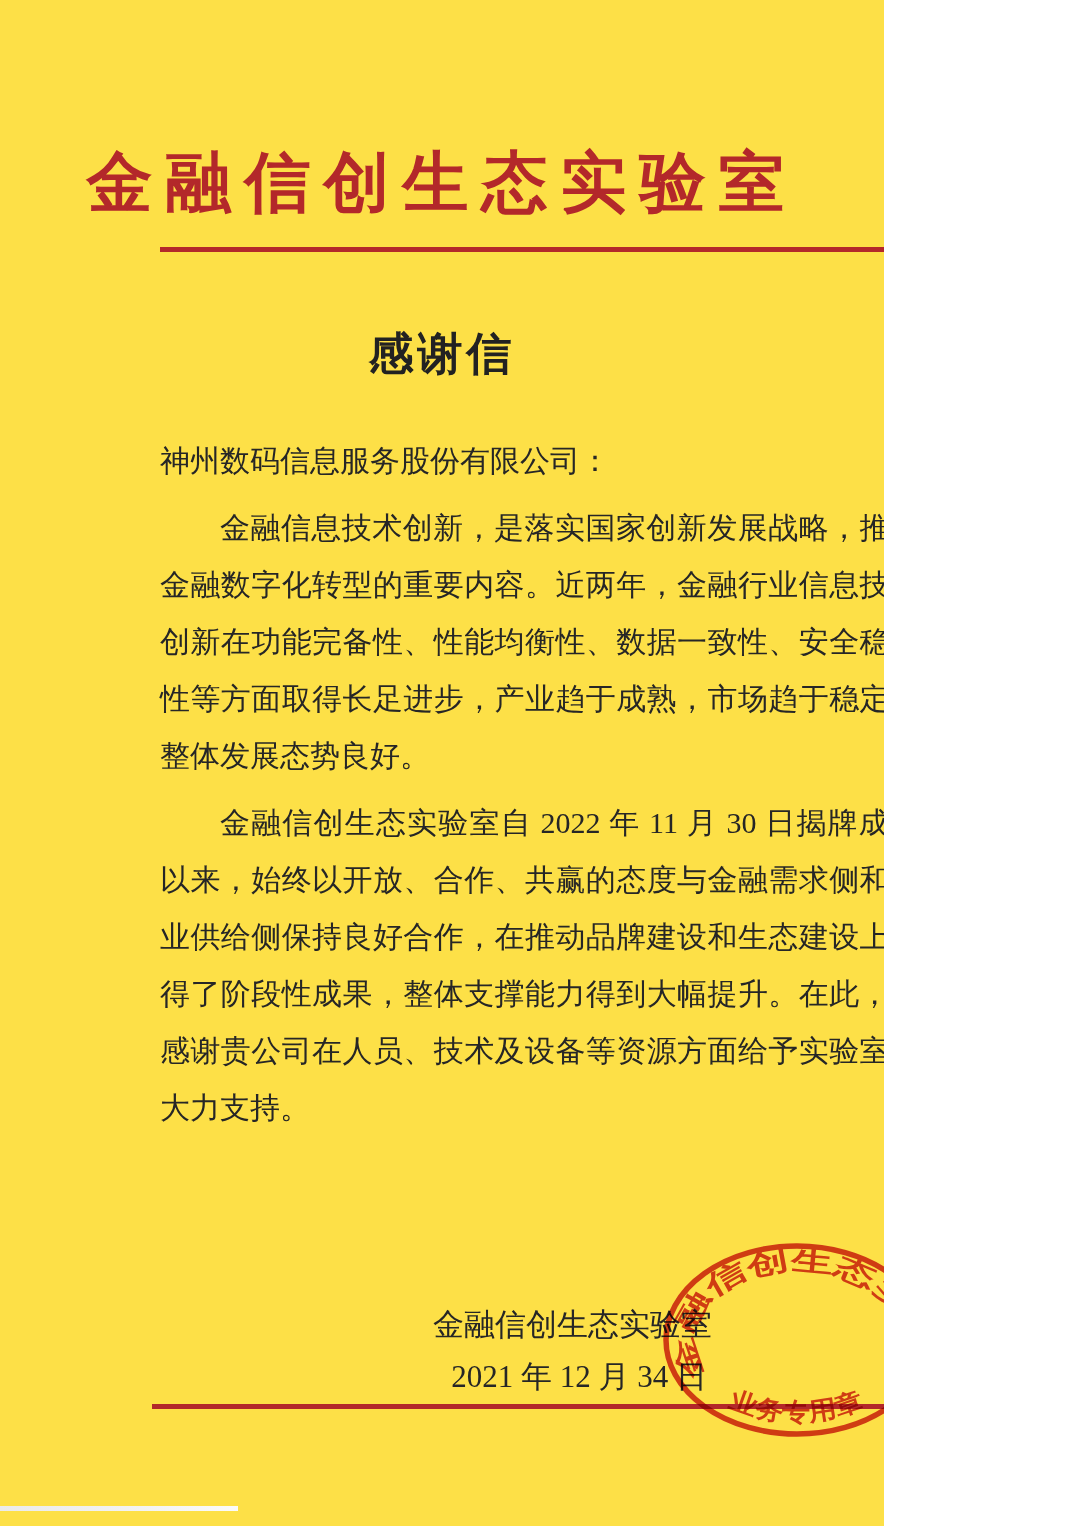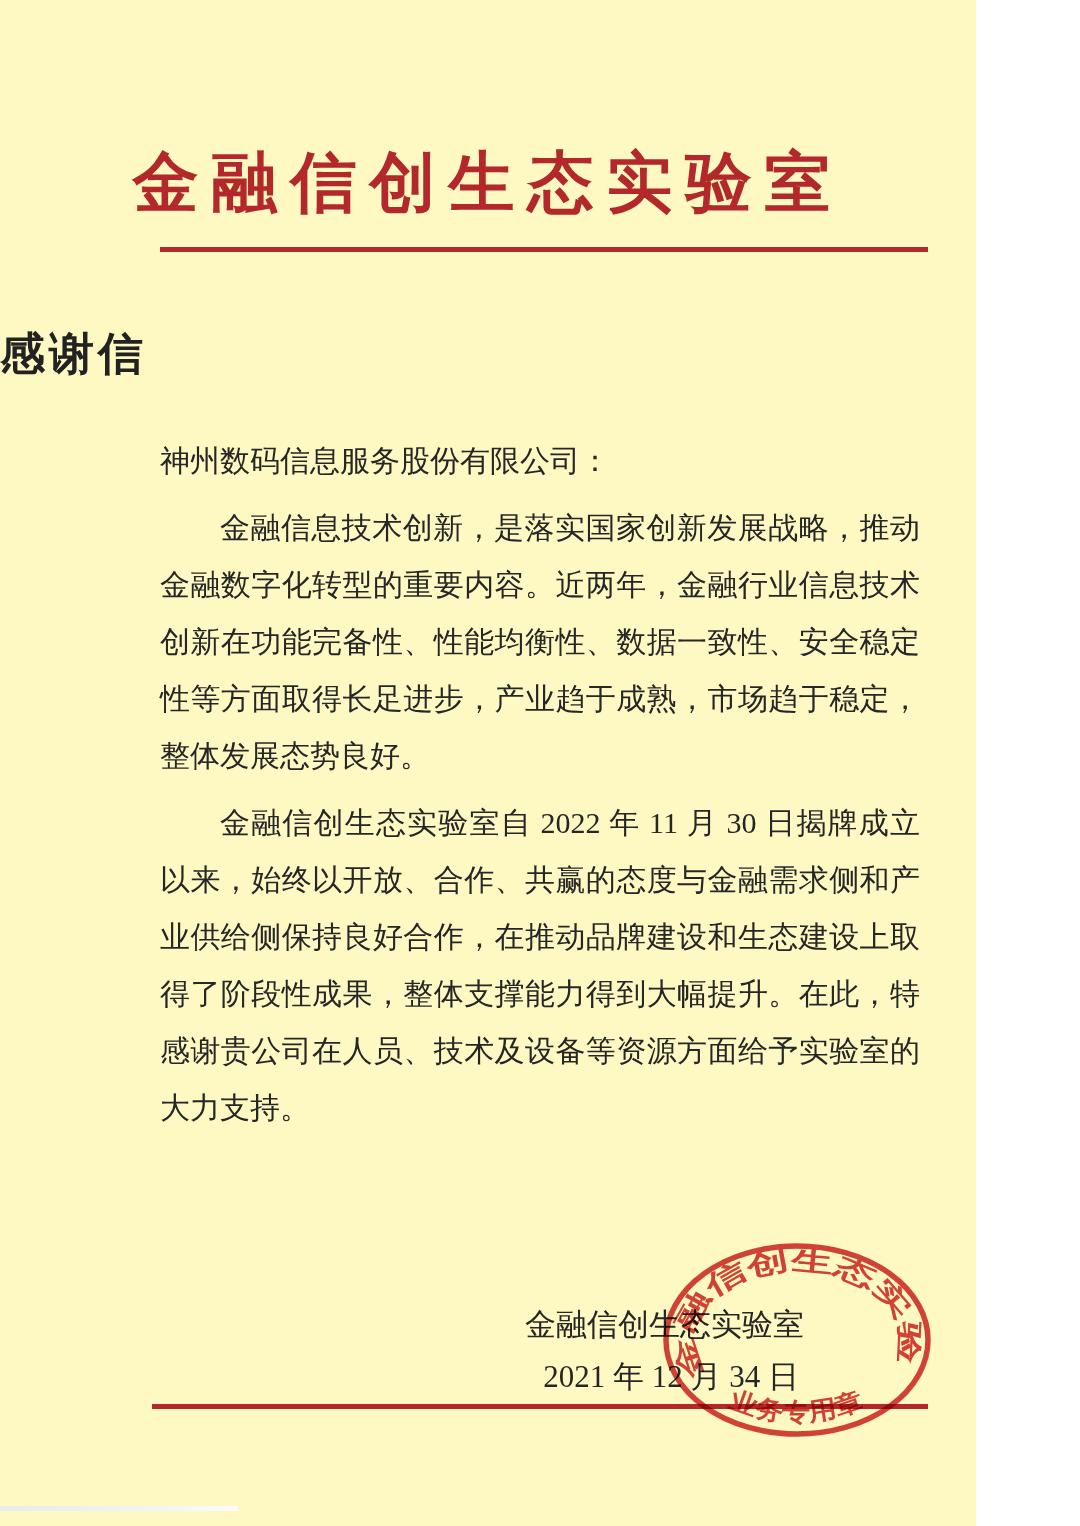--- a/index.html
+++ b/index.html
@@ -1,38 +1,38 @@
 <!DOCTYPE html>
 <html><head>
 <meta charset="utf-8">
 <style>
   html,body{margin:0;padding:0;background:#ffffff;}
   .page{
     position:relative;
-    width:976px;height:1526px;
-    background:#fef9c3;
+    width:884px;height:1526px;
+    background:#fde047;
     overflow:hidden;
     font-family:"Liberation Serif","DejaVu Serif",serif;
   }
   .masthead{
     position:absolute;top:138px;left:0;width:100%;
     text-align:center;
     font-size:66px;font-weight:bold;
     color:#b3282a;
     letter-spacing:13px;
     white-space:nowrap;
   }
   .masthead-divider{
     position:absolute;top:247px;left:160px;
     width:768px;height:5px;
     background:#b3282a;
   }
   .letter-title{
     position:absolute;top:324px;left:0;width:100%;
-    text-align:left;
+    text-align:center;
     font-size:45px;font-weight:bold;
     color:#222222;
     letter-spacing:4px;
   }
   .letter-body{
     position:absolute;left:150px;top:422px;width:780px;
     font-size:30px;line-height:57px;
     color:#262626;
     text-align:justify;
   }

